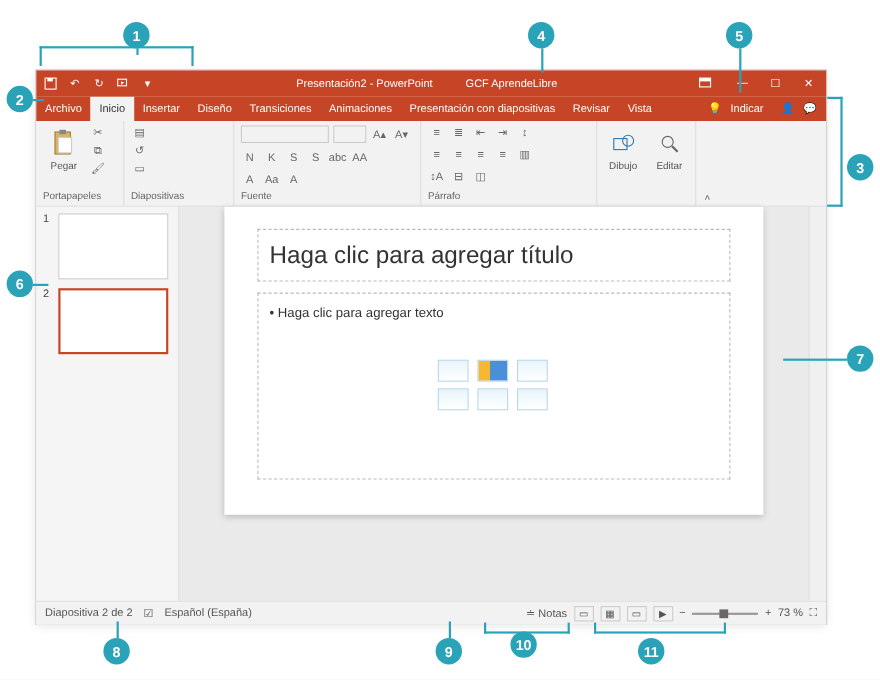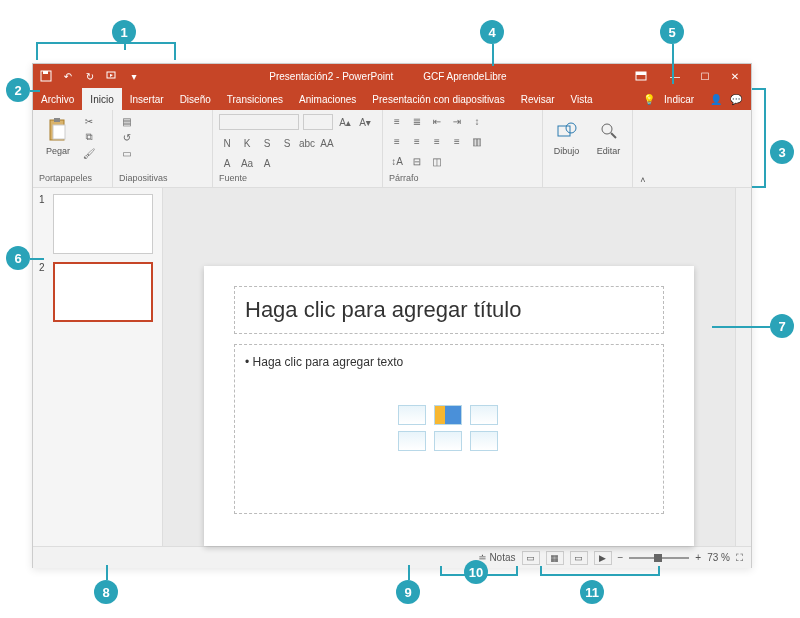--- a/index.html
+++ b/index.html
@@ -31,21 +31,21 @@
 .dim { color: #bbb; }
 .ribbon-collapse { width: 20px; display: flex; align-items: flex-end; justify-content: center; padding-bottom: 2px; cursor: pointer; }
 
 .workarea { display: flex; height: 358px; background: #eaeaea; }
 .slidepanel { width: 130px; background: #f5f5f5; border-right: 1px solid #ddd; padding: 6px; }
 .thumb-row { display: flex; gap: 4px; margin-bottom: 8px; }
 .thumb-num { font-size: 10px; color: #444; width: 10px; }
 .thumb { width: 100px; height: 60px; background: #fff; border: 1px solid #ccc; cursor: pointer; }
 .thumb.selected { border: 2px solid #c64527; }
 
-.canvas { flex: 1; position: relative; display: flex; align-items: flex-end; justify-content: center; }
+.canvas { flex: 1; position: relative; display: flex; align-items: flex-start; justify-content: center; }
 .slide { width: 490px; height: 280px; background: #fff; box-shadow: 0 2px 6px rgba(0,0,0,0.2); padding: 20px 30px; position: relative; }
 .title-ph { border: 1px dashed #bbb; padding: 10px; font-size: 22px; color: #333; margin-bottom: 10px; }
 .content-ph { border: 1px dashed #bbb; padding: 10px; font-size: 12px; color: #333; height: 170px; position: relative; }
 .content-ph .bullet::before { content: "• "; }
 .content-icons { position: absolute; top: 60px; left: 50%; transform: translateX(-50%); display: grid; grid-template-columns: repeat(3, 30px); gap: 6px; }
 .ci { width: 28px; height: 20px; border: 1px solid #b8d8e8; background: linear-gradient(#e8f4fa,#fff); cursor: pointer; }
 
 .vscroll { width: 16px; background: #f0f0f0; border-left: 1px solid #ddd; }
 
 .statusbar { height: 22px; background: #f2f2f2; border-top: 1px solid #ddd; display: flex; align-items: center; font-size: 10px; color: #555; padding: 0 8px; gap: 10px; }
@@ -88,21 +88,21 @@
 
 <div class="marker" style="left:770px; top:314px;">7</div>
 <div class="lead" style="left:712px; top:326px; width:58px;"></div>
 
 <div class="marker" style="left:94px; top:580px;">8</div>
 <div class="lead-v" style="left:106px; top:565px; height:15px;"></div>
 
 <div class="marker" style="left:396px; top:580px;">9</div>
 <div class="lead-v" style="left:408px; top:565px; height:15px;"></div>
 
-<div class="marker" style="left:464px; top:560px;">10</div>
+<div class="marker" style="left:464px; top:574px;">10</div>
 <div class="bracket" style="left:440px; top:566px; width:78px; height:10px; border-top:none; border-bottom:2px solid #2aa3b8;"></div>
 
 <div class="marker" style="left:580px; top:580px;">11</div>
 <div class="bracket" style="left:540px; top:566px; width:120px; height:10px; border-top:none; border-bottom:2px solid #2aa3b8;"></div>
 
 <div class="window">
 
   <div class="titlebar">
     <div class="qat">
       <span class="qat-icon">
@@ -293,20 +293,25 @@
             <div class="ci"></div>
           </div>
         </div>
       </div>
     </div>
 
     <div class="vscroll"></div>
   </div>
 
   <div class="statusbar">
+    <div class="sb-left">
+      <span>Diapositiva 2 de 2</span>
+      <span>☑</span>
+      <span>Español (España)</span>
+    </div>
     <div class="sb-right">
       <span>≐ <span>Notas</span></span>
       <span class="view-btn">▭</span>
       <span class="view-btn">▦</span>
       <span class="view-btn">▭</span>
       <span class="view-btn">▶</span>
       <span>−</span>
       <div class="zoom-slider">
           <div class="zoom-thumb"></div>
         </div>

